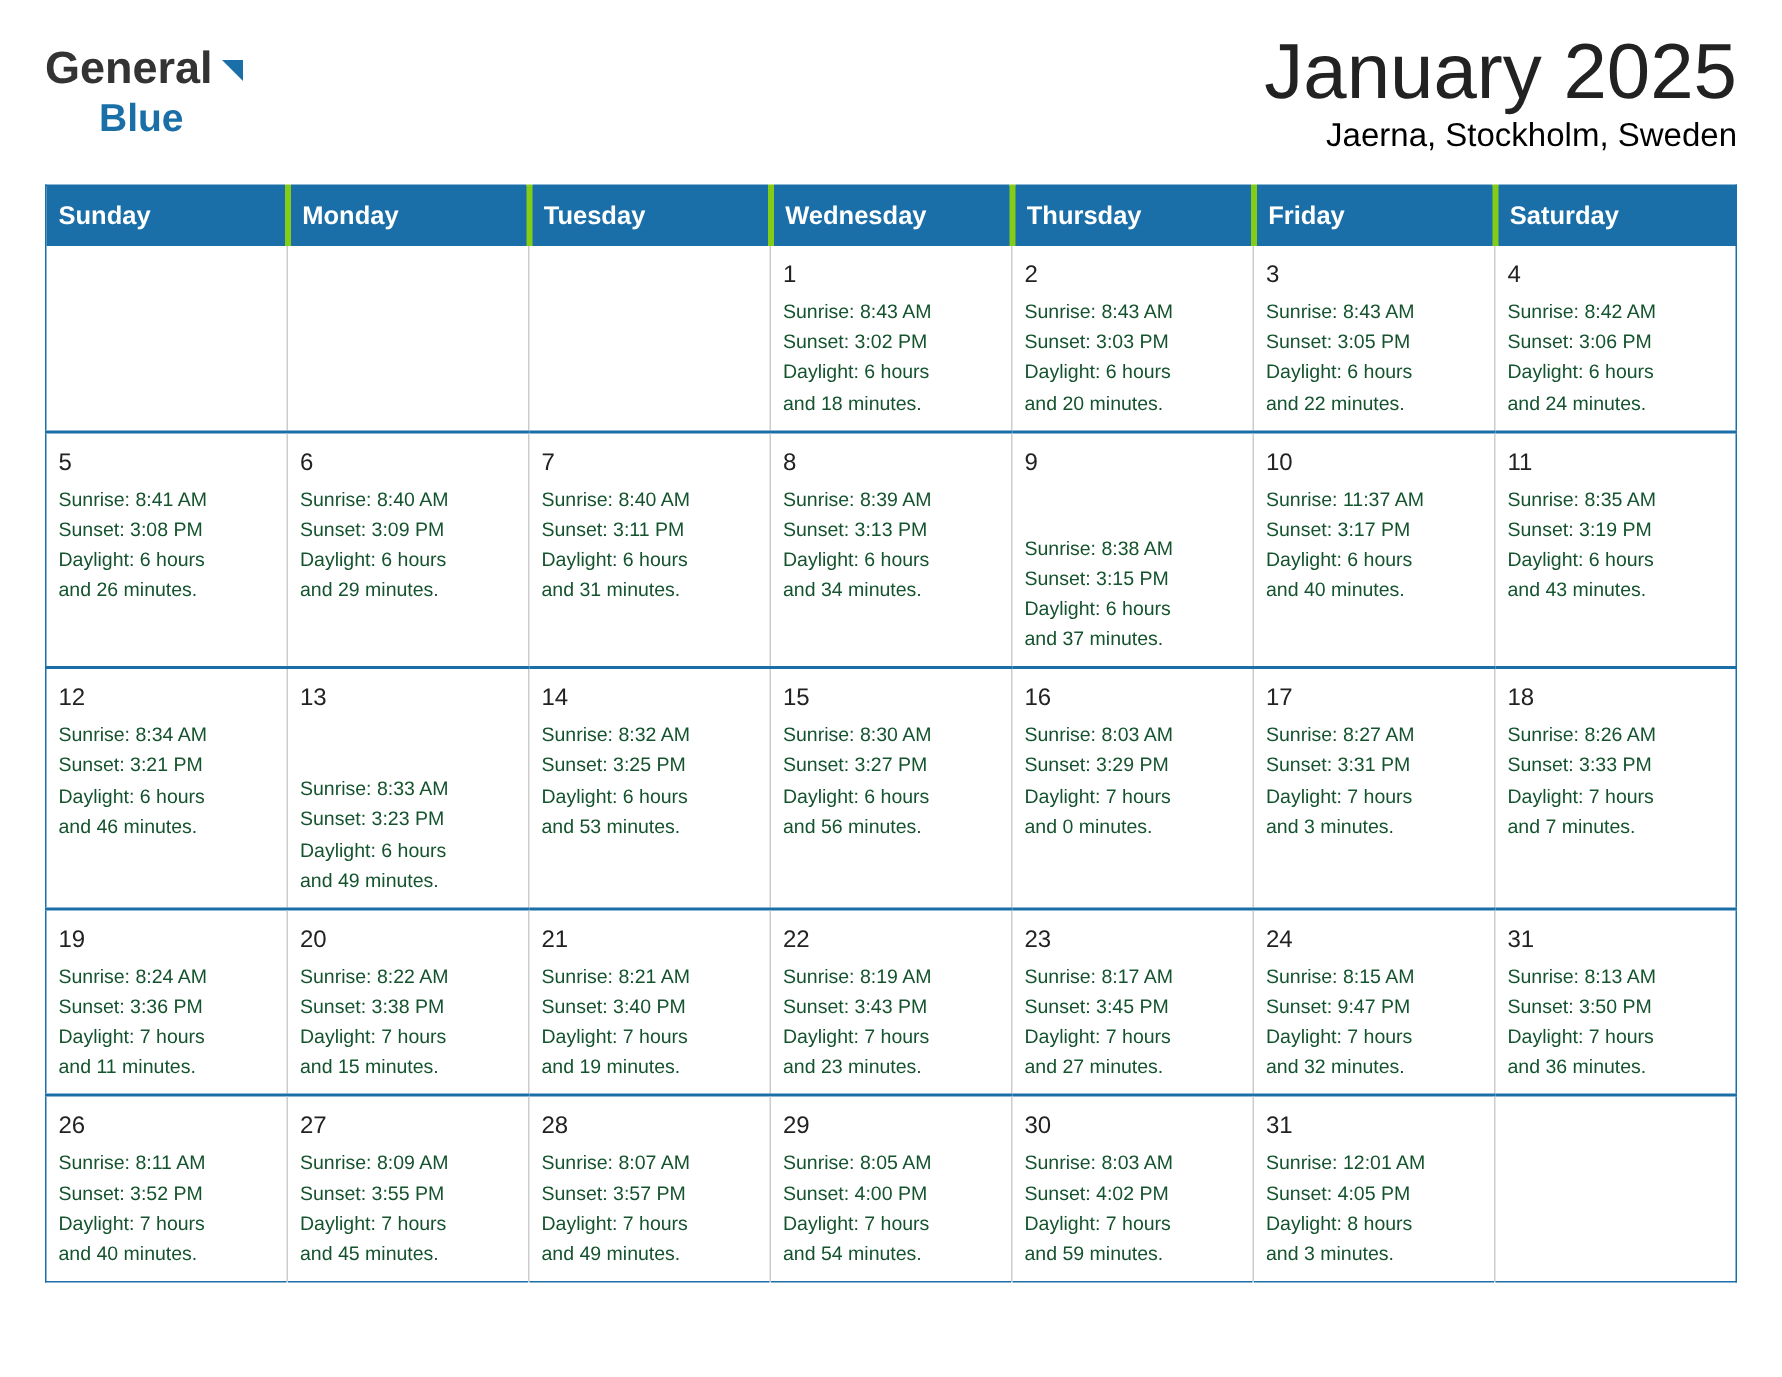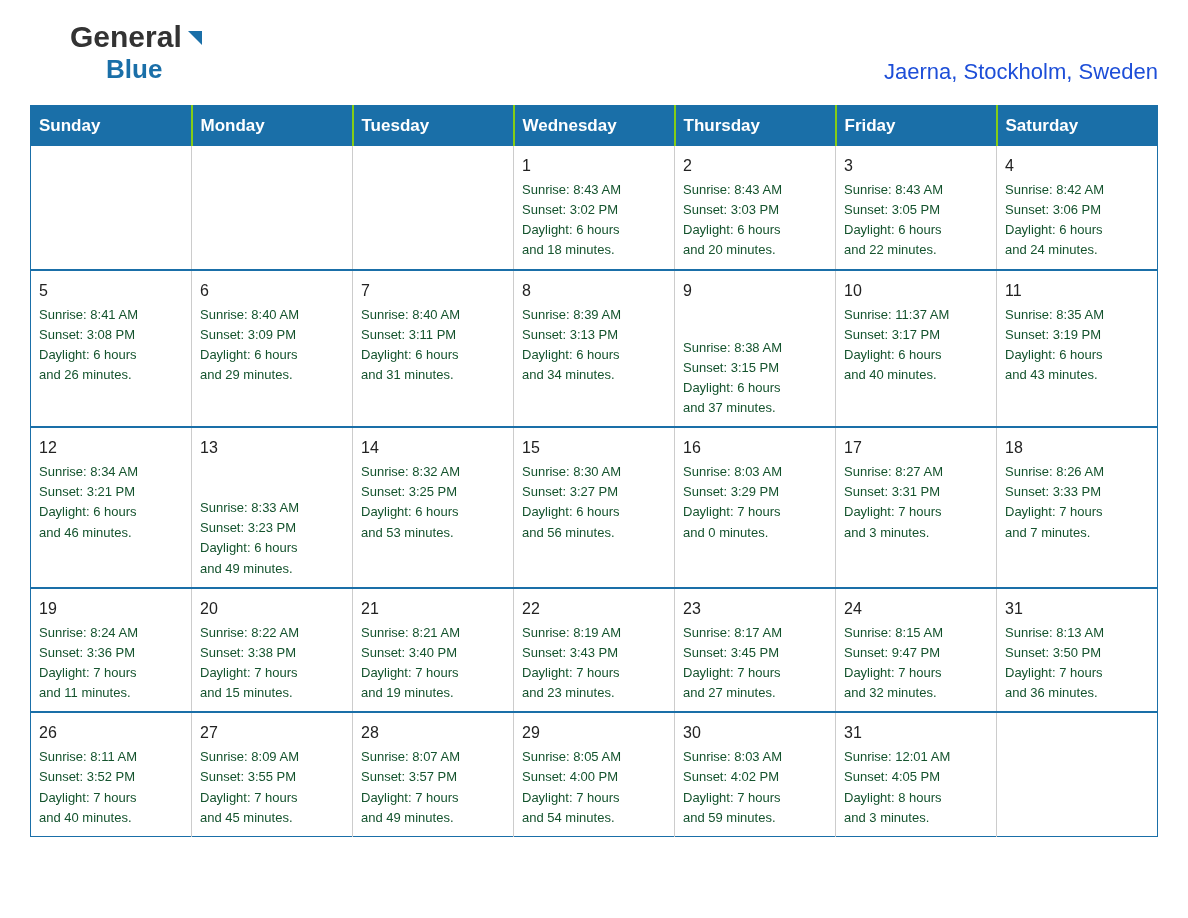--- a/index.html
+++ b/index.html
@@ -6,56 +6,55 @@
     body {
       font-family: Arial, Helvetica, sans-serif;
       background: #ffffff;
       width: 1188px;
       min-height: 918px;
       padding: 20px 30px;
     }
     .header {
       display: flex;
       justify-content: space-between;
-      align-items: flex-end;
+      align-items: center;
       margin-bottom: 20px;
-      margin-left: 40px;
     }
     .logo {
       display: flex;
       flex-direction: column;
       align-items: flex-start;
     }
     .title-block {
       text-align: right;
     }
     .title-block h1 {
       font-size: 52px;
       font-weight: 400;
       color: #222;
       line-height: 1.1;
     }
     .title-block h2 {
       font-size: 22px;
       font-weight: 400;
-      color: #1d4ed8;
+      color: #000000;
     }
     .calendar {
       width: 100%;
       border-collapse: collapse;
       border: 1px solid #1a6fa8;
     }
     .calendar thead tr th {
       background-color: #1a6fa8;
       color: #ffffff;
       padding: 10px 8px;
       font-size: 17px;
       font-weight: bold;
       text-align: left;
-      border-right: 2px solid #84cc16;
+      border-right: 4px solid #84cc16;
     }
     .calendar thead tr th:last-child {
       border-right: none;
     }
     .calendar tbody tr td {
       vertical-align: top;
       padding: 8px 8px;
       border-right: 1px solid #ccc;
       border-bottom: 2px solid #1a6fa8;
       width: calc(100% / 7);
@@ -101,20 +100,21 @@
 
       <svg width="22" height="22" viewBox="0 0 22 22" style="margin-left:2px;margin-top:2px;">
         <polygon points="4,4 18,4 18,18" fill="#1a6fa8"></polygon>
       </svg>
     </div>
     <div style="margin-left:36px;">
       <span style="font-size:26px;font-weight:bold;color:#1a6fa8;">Blue</span>
     </div>
   </div>
   <div class="title-block">
+    <h1>January 2025</h1>
     <h2>Jaerna, Stockholm, Sweden</h2>
   </div>
 </div>
 
 <table class="calendar">
   <thead>
     <tr>
       <th>Sunday</th>
       <th>Monday</th>
       <th>Tuesday</th>

